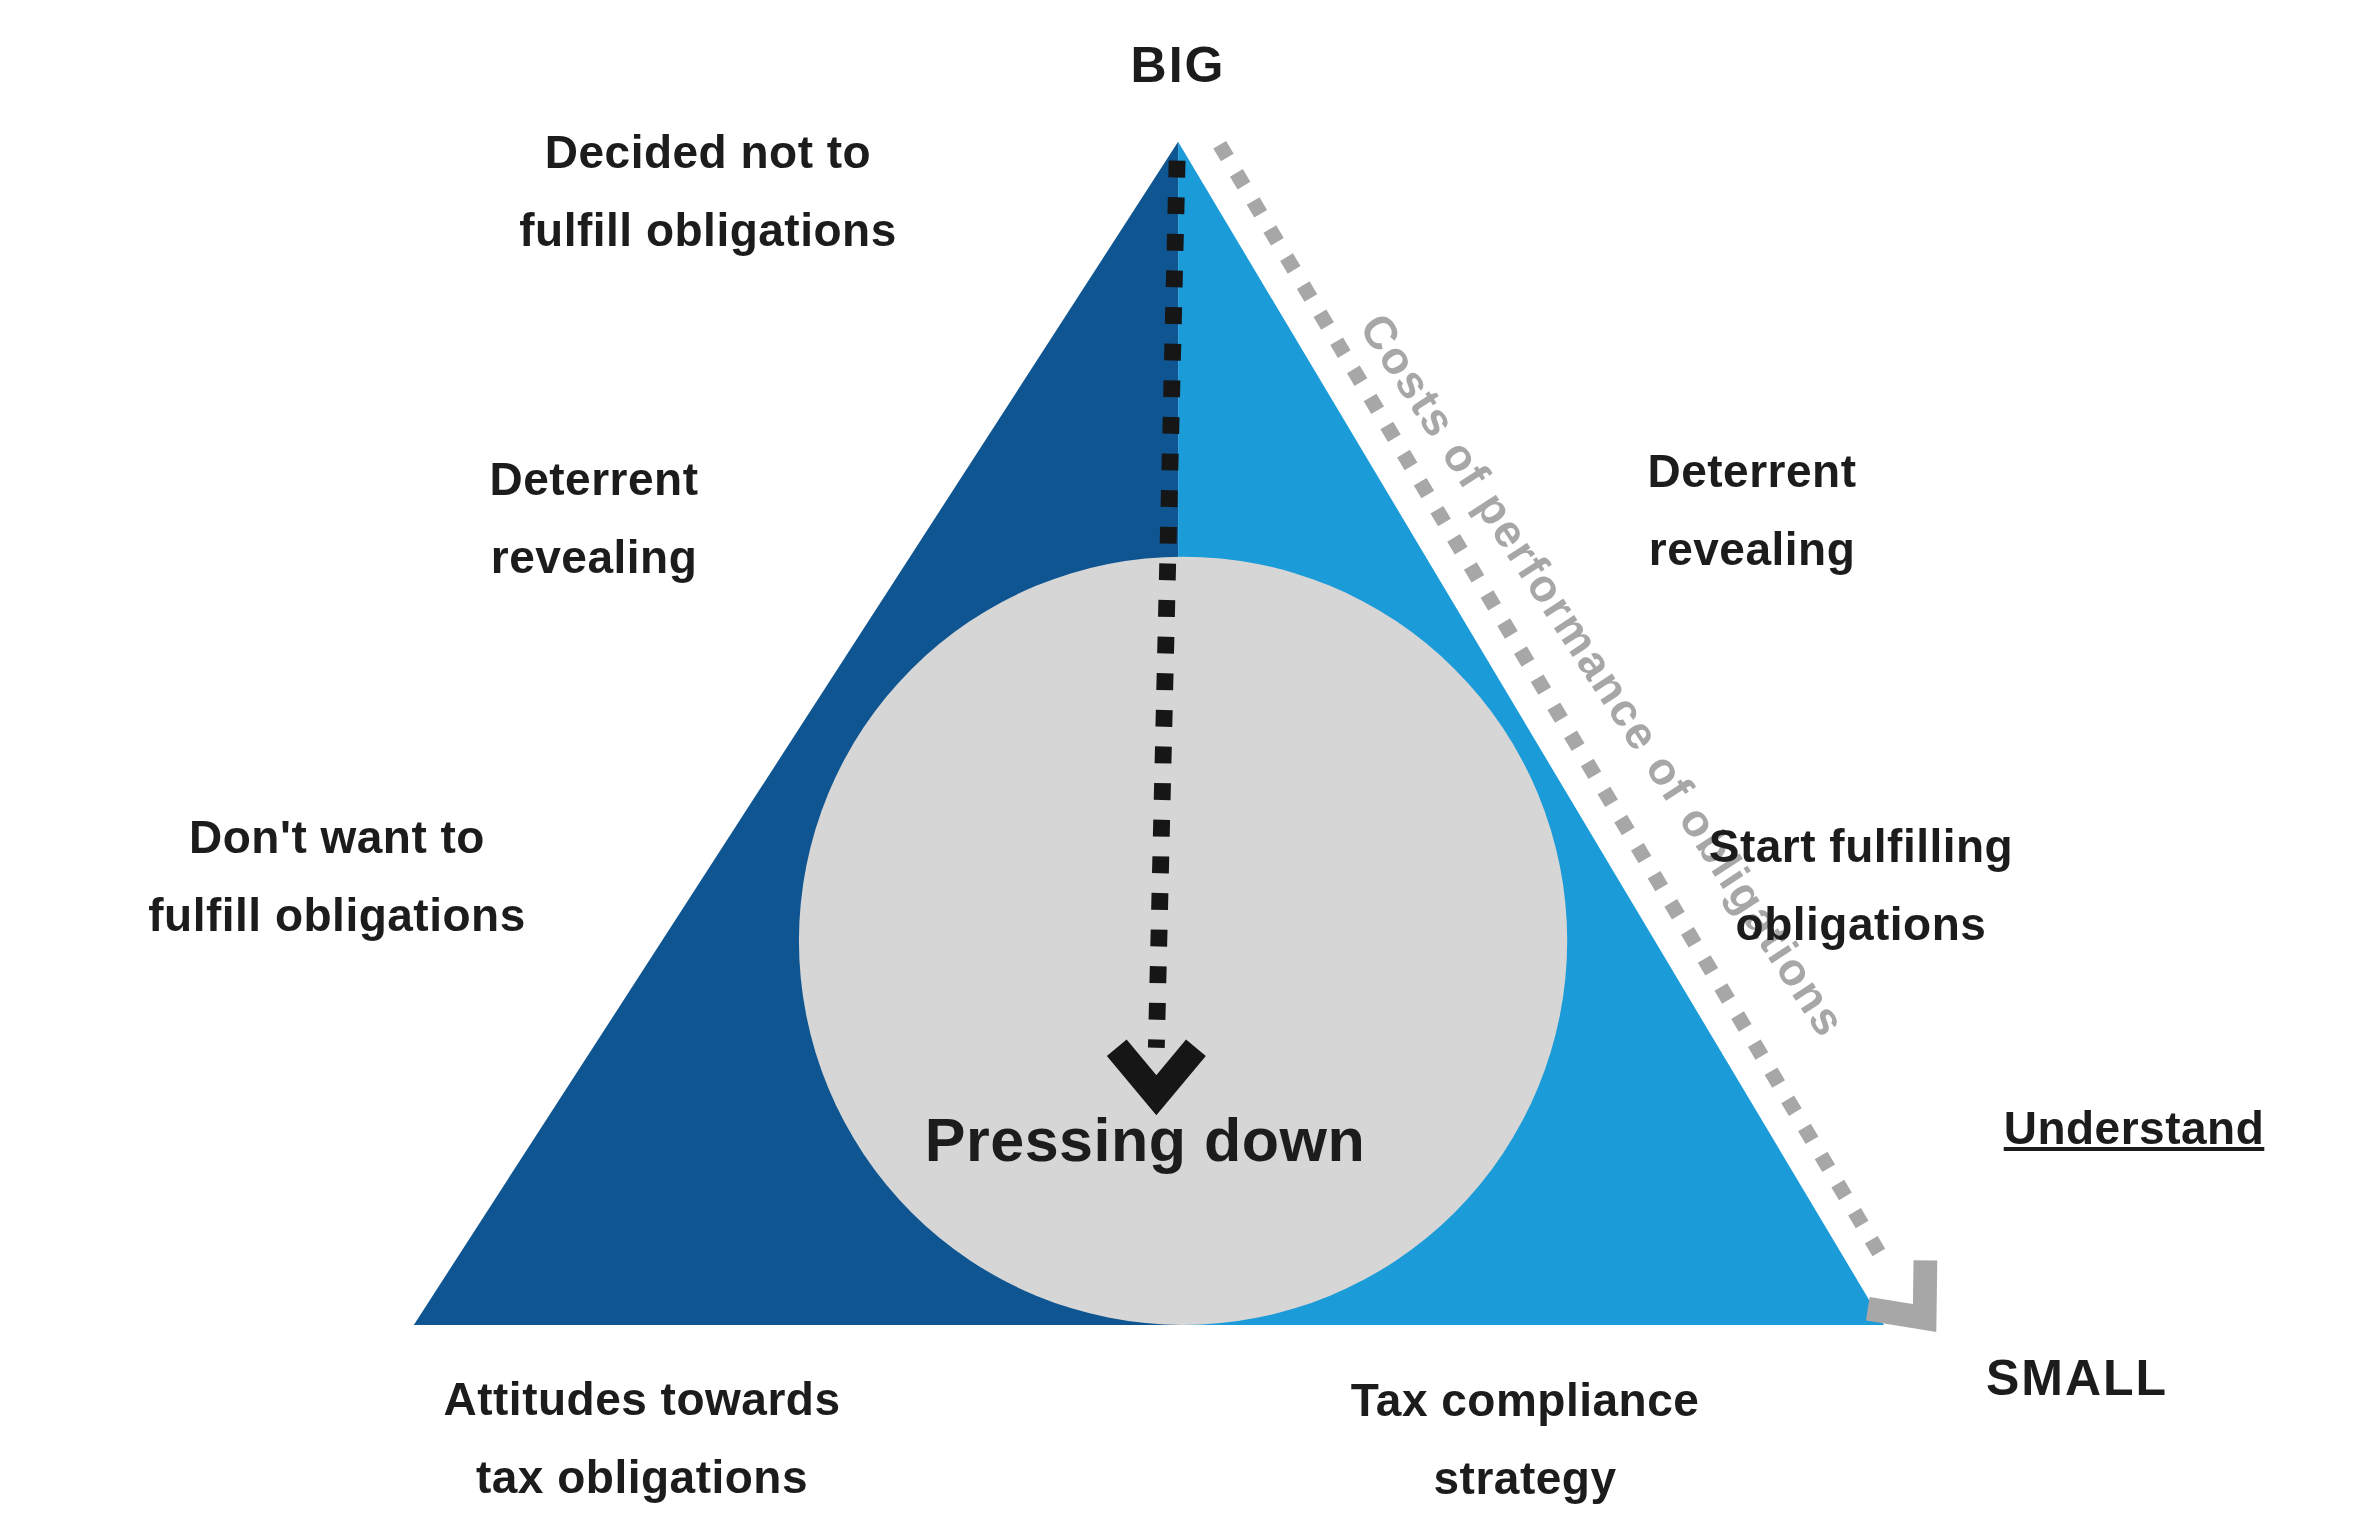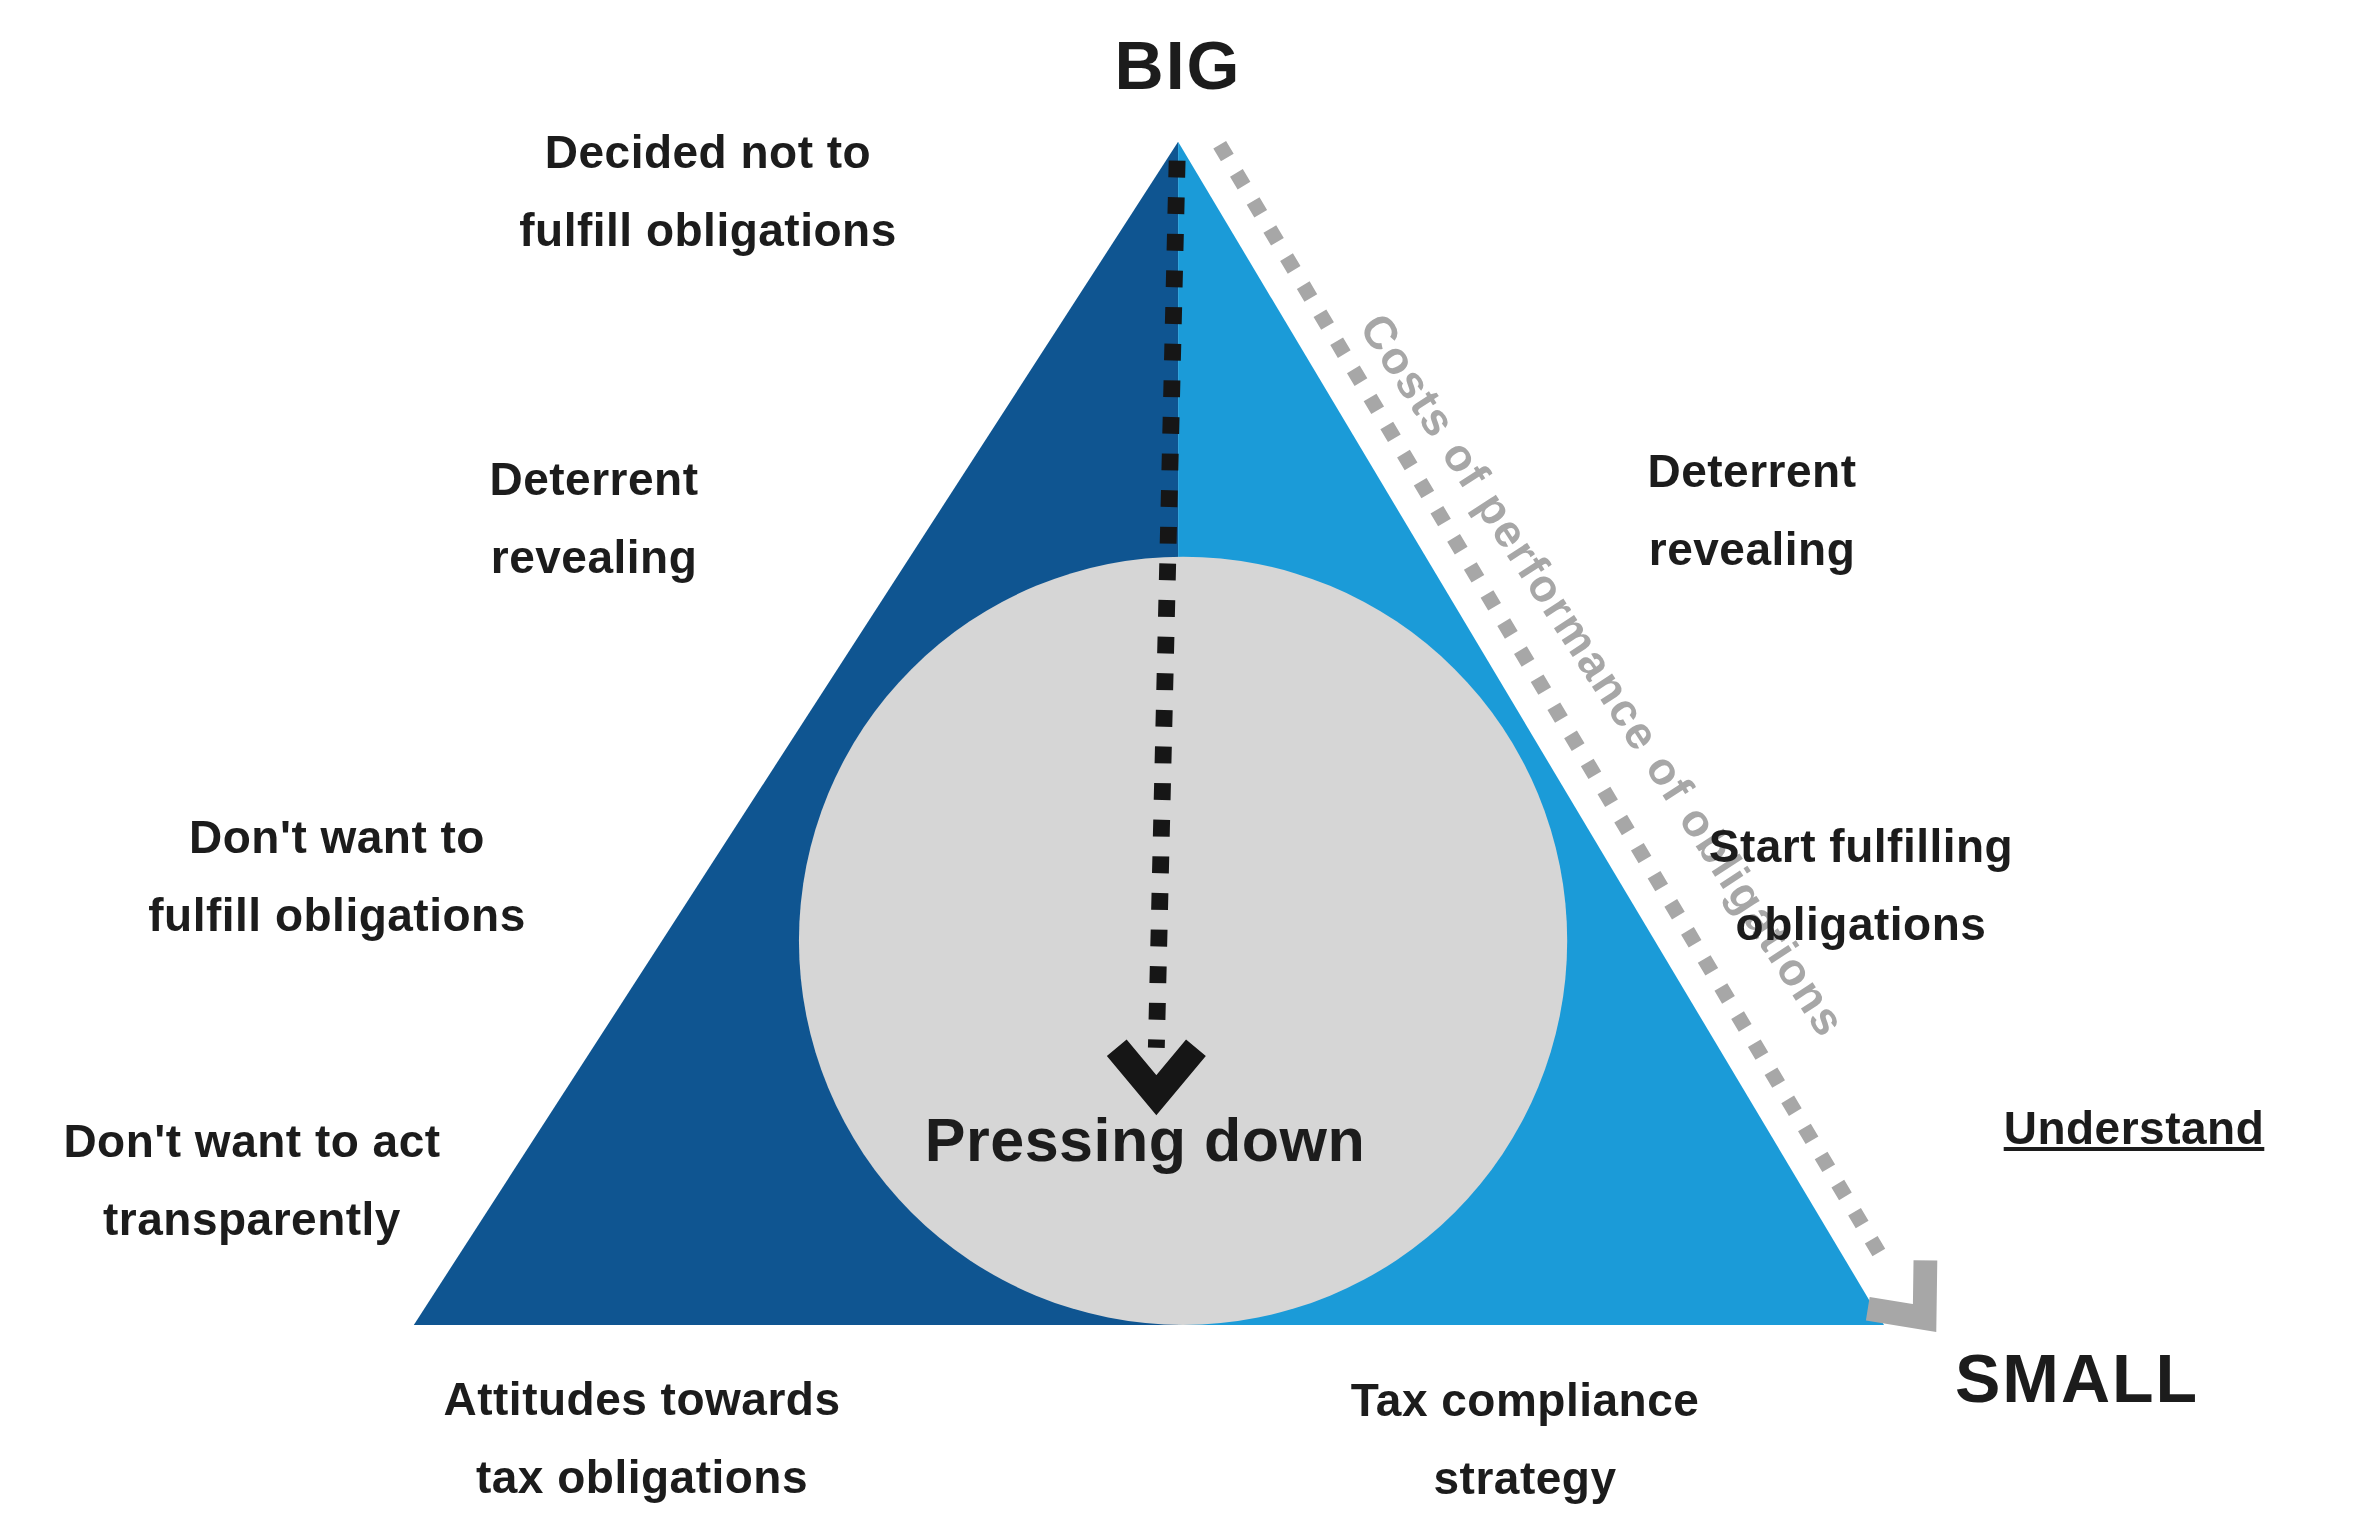--- a/index.html
+++ b/index.html
@@ -25,21 +25,21 @@
     transform: translate(-50%, -50%);
     text-align: center;
     white-space: pre-line;
     font-weight: 700;
     font-size: 46px;
     line-height: 78px;
     color: #1c1c1c;
     letter-spacing: 0.5px;
   }
   .headline {
-    font-size: 68px;
+    font-size: 50px;
     line-height: 79px;
     font-weight: 700;
     letter-spacing: 2px;
   }
   .center-label {
     font-size: 61px;
     line-height: 65px;
   }
   .edge-text {
     font-family: "Liberation Sans", sans-serif;
@@ -80,22 +80,20 @@
 
   <div class="label" style="left:708px; top:191px;">Decided not to
 fulfill obligations</div>
 
   <div class="label" style="left:594px; top:518px;">Deterrent
 revealing</div>
 
   <div class="label" style="left:337px; top:876px;">Don't want to
 fulfill obligations</div>
 
-  <div class="label" style="left:252px; top:1180px;">Don't want to act
-transparently</div>
 
 
   <div class="label" style="left:1752px; top:510px;">Deterrent
 revealing</div>
 
   <div class="label" style="left:1861px; top:837px;margin-top:48px;">Start fulfilling
 obligations</div>
 
   <div class="label" style="left:2134px; top:1128px;text-decoration:underline;">Understand</div>
 

